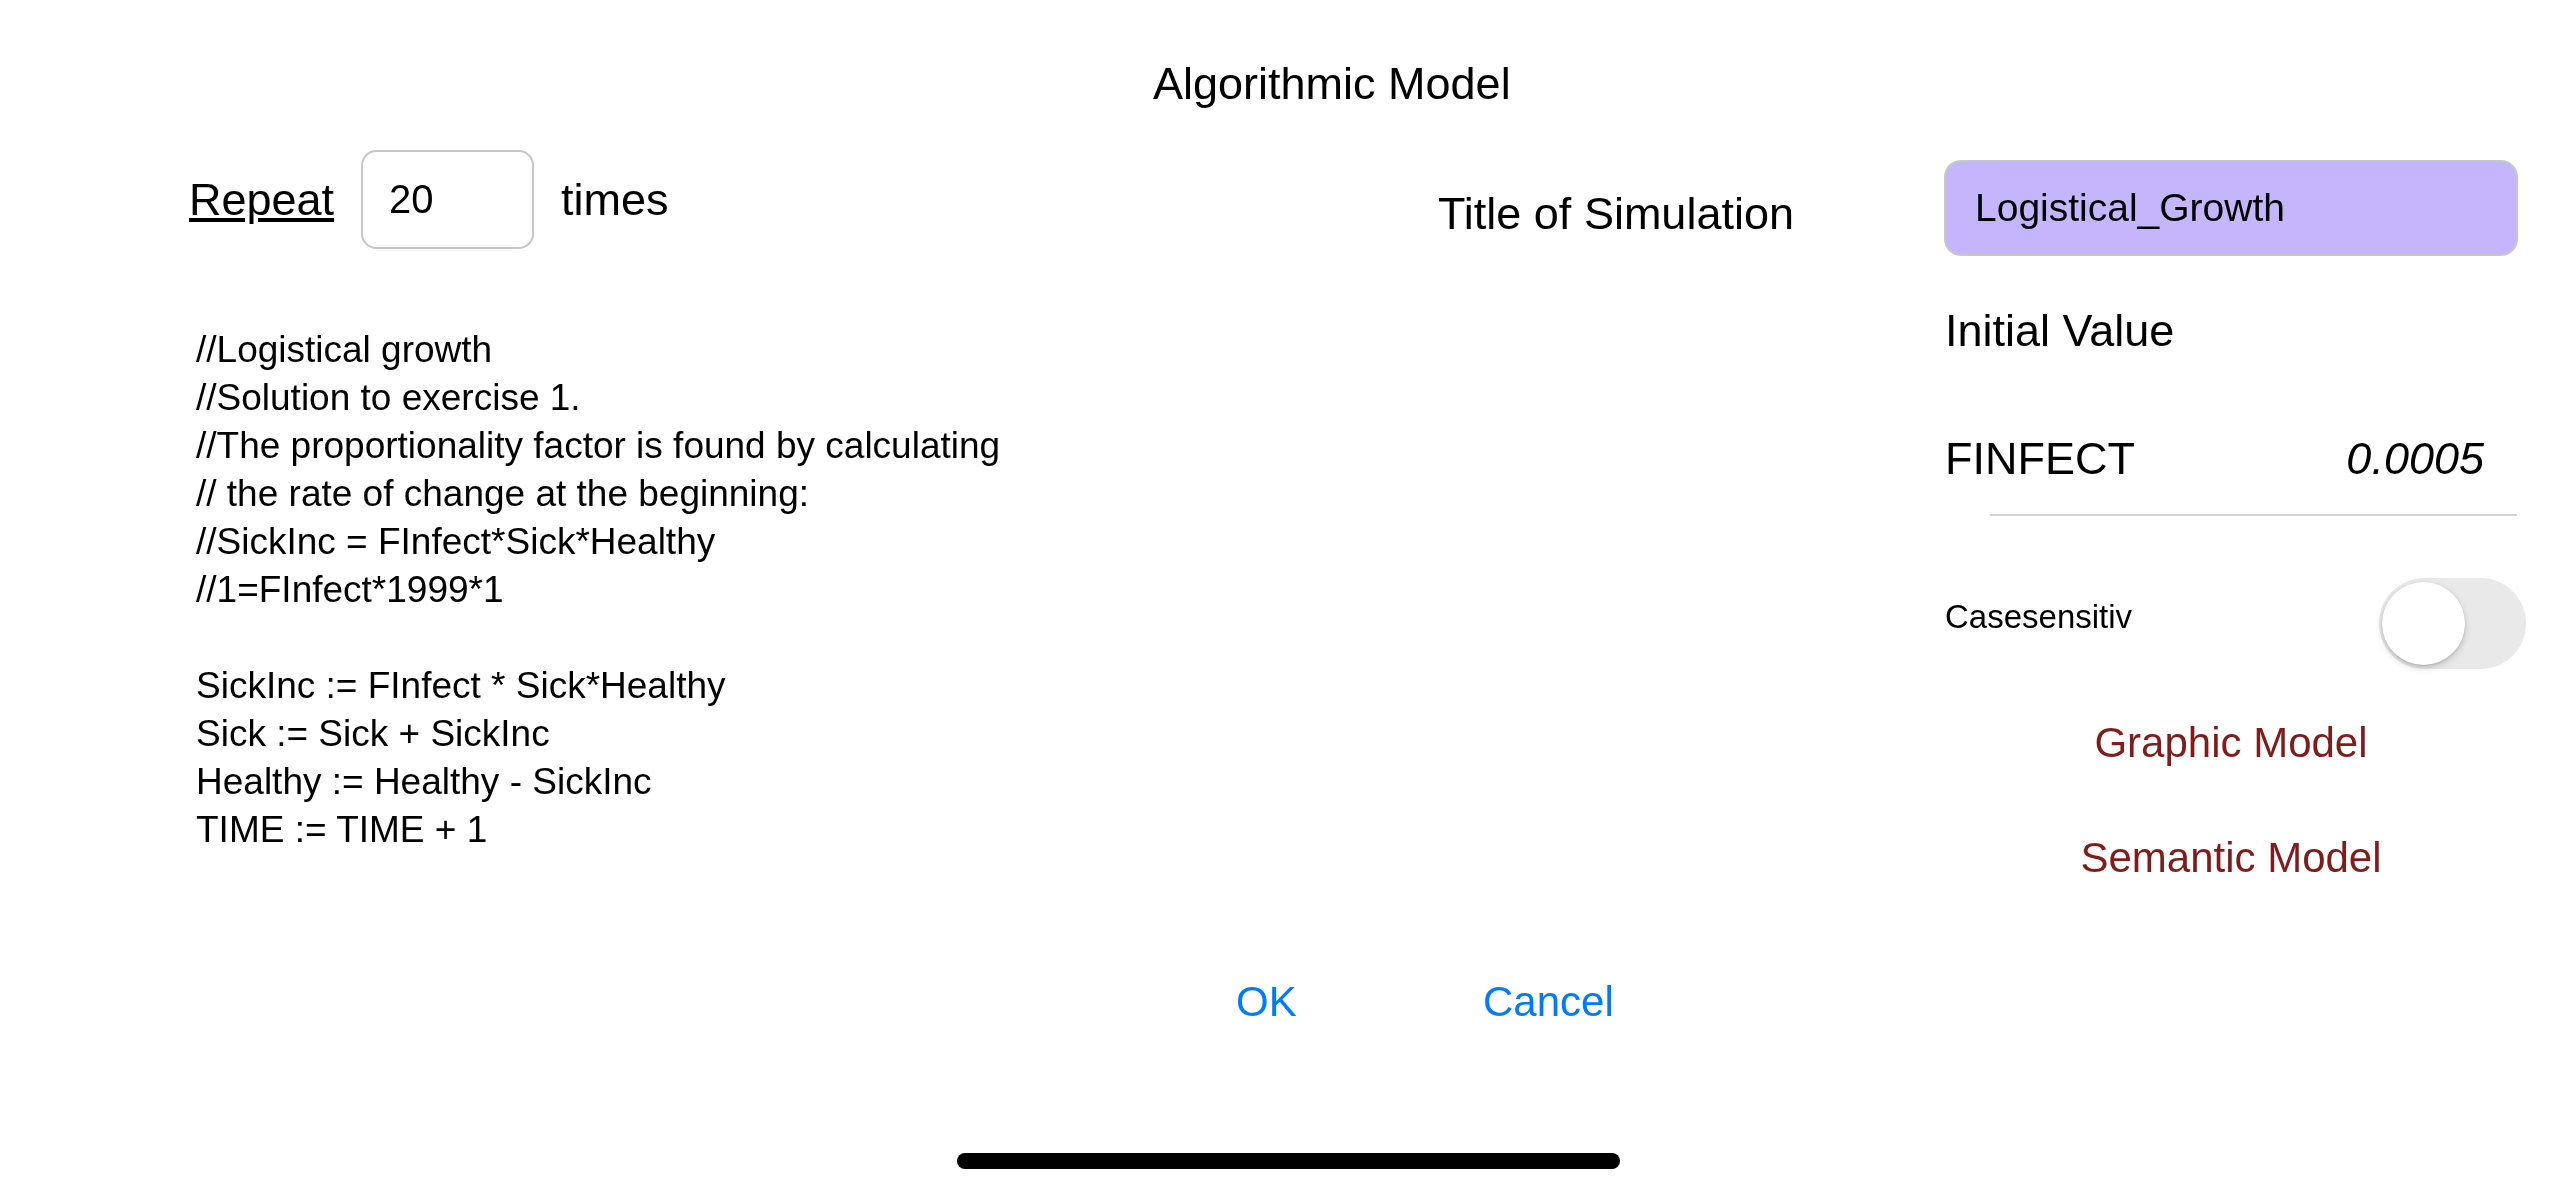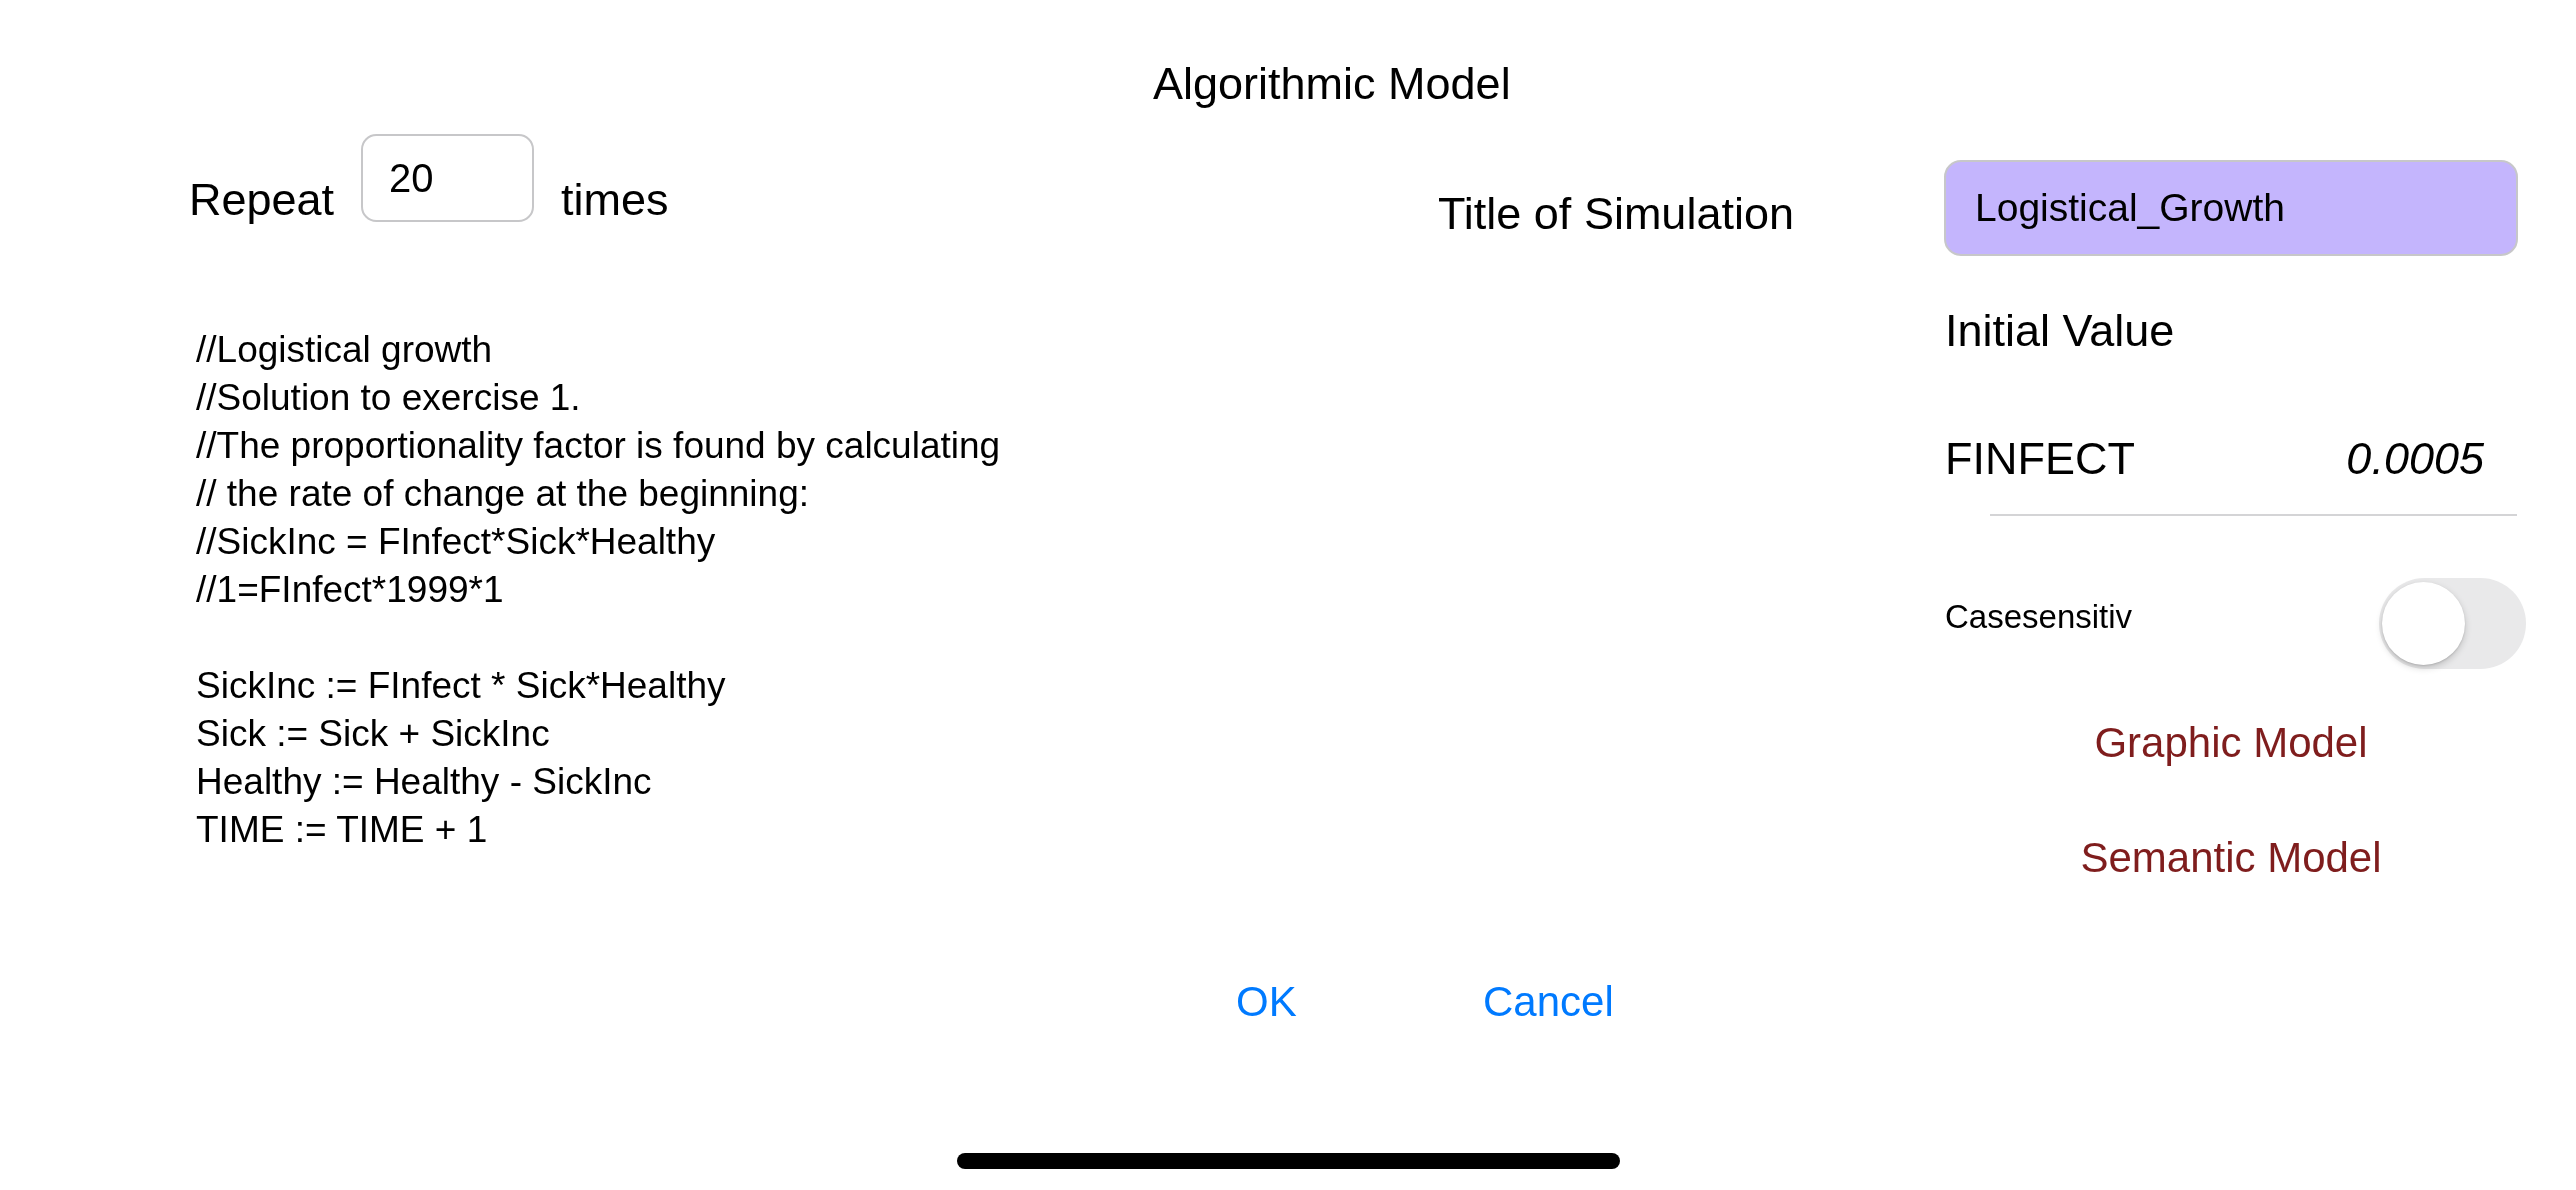--- a/index.html
+++ b/index.html
@@ -11,23 +11,23 @@
     color: #000000;
     overflow: hidden;
   }
   .abs { position: absolute; }
 
   .page-title {
     left: 1153px; top: 59px;
     font-size: 45px; line-height: 50px; color: #000;
   }
 
-  .repeat-label { left: 189px; top: 174px; font-size: 45px; }
+  .repeat-label { left: 189px; top: 174px; font-size: 45px; text-decoration: underline; }
   .repeat-input {
-    left: 361px; top: 134px; width: 173px; height: 88px;
+    left: 361px; top: 150px; width: 173px; height: 99px;
     border: 2.9px solid #c7c7c9; border-radius: 15.3px;
     font-family: "Liberation Sans", sans-serif;
     font-size: 40px; color: #000; padding-left: 26px;
     outline: none; background: #fff;
   }
   .times-label { left: 561px; top: 174px; font-size: 45px; }
 
   .sim-title-label {
     left: 1438px; top: 188px; width: 479px;
     text-align: left; font-size: 45px;

